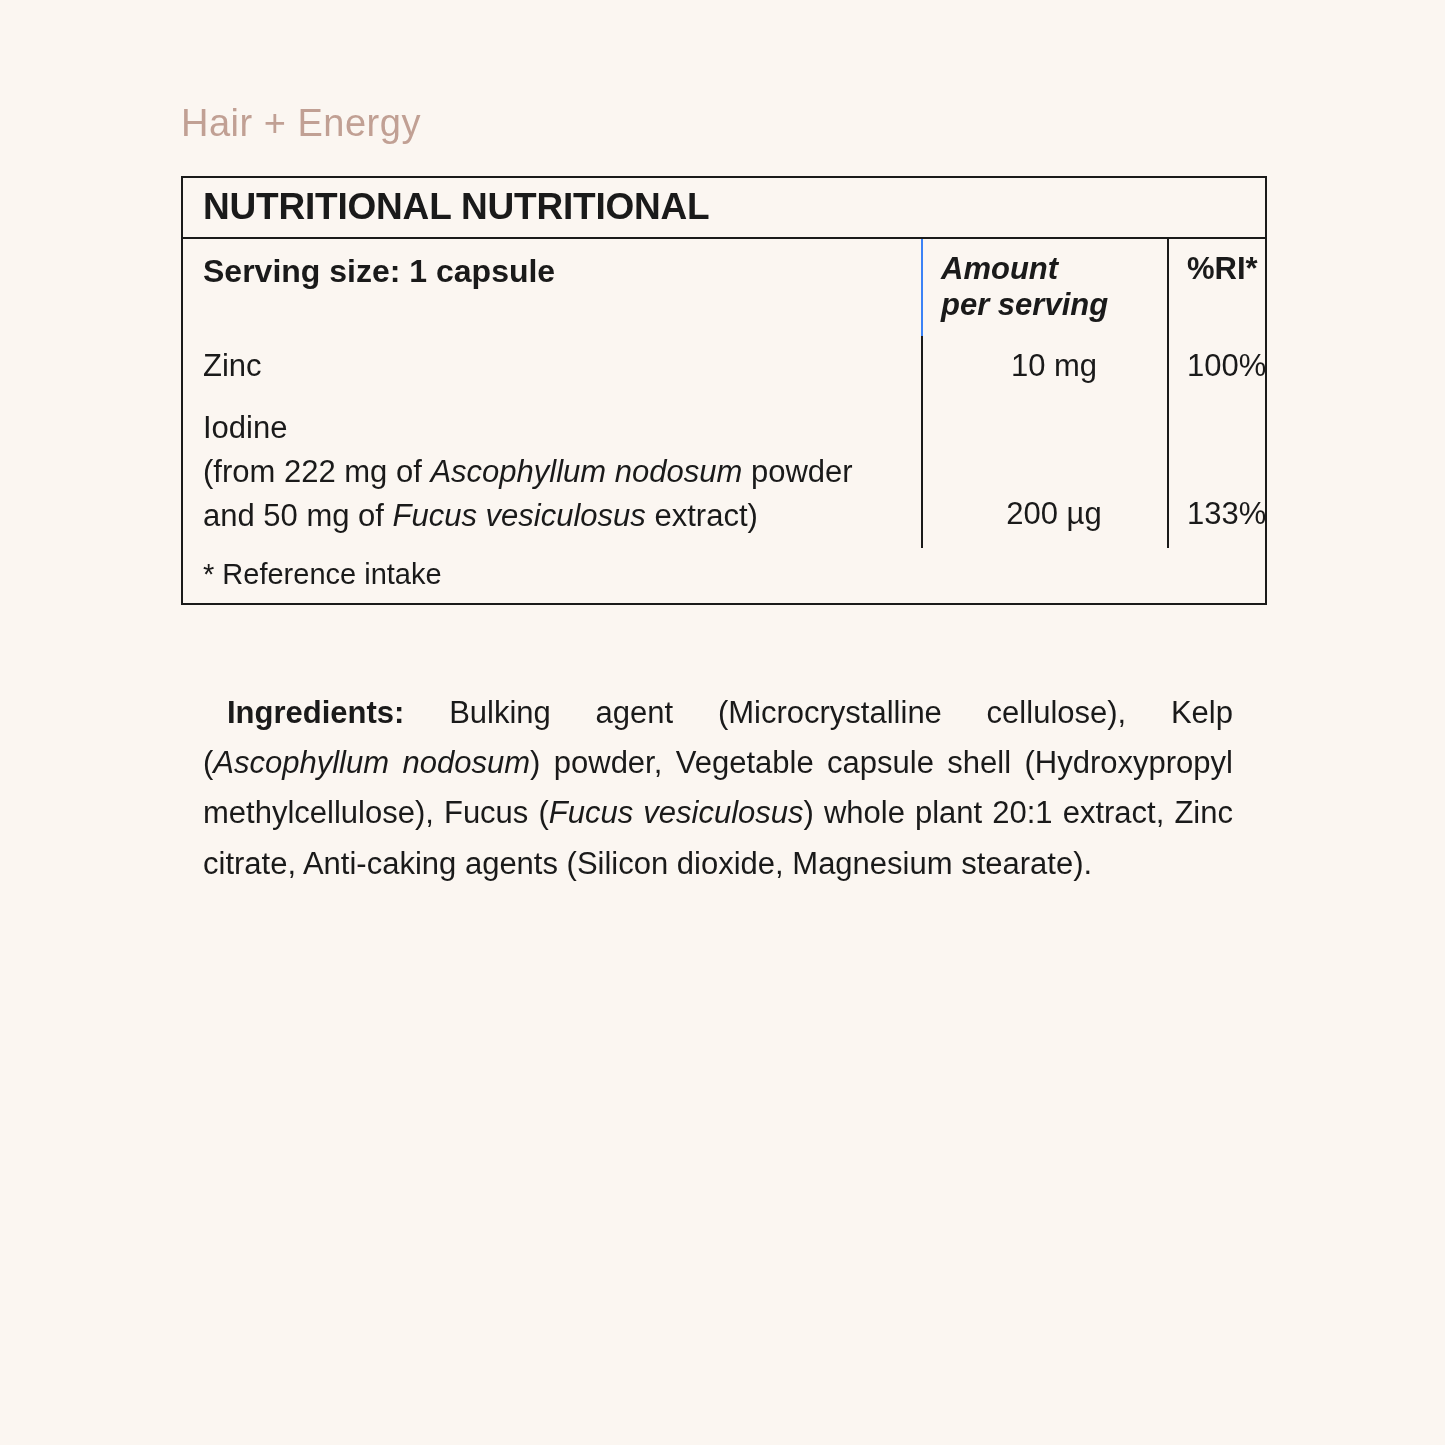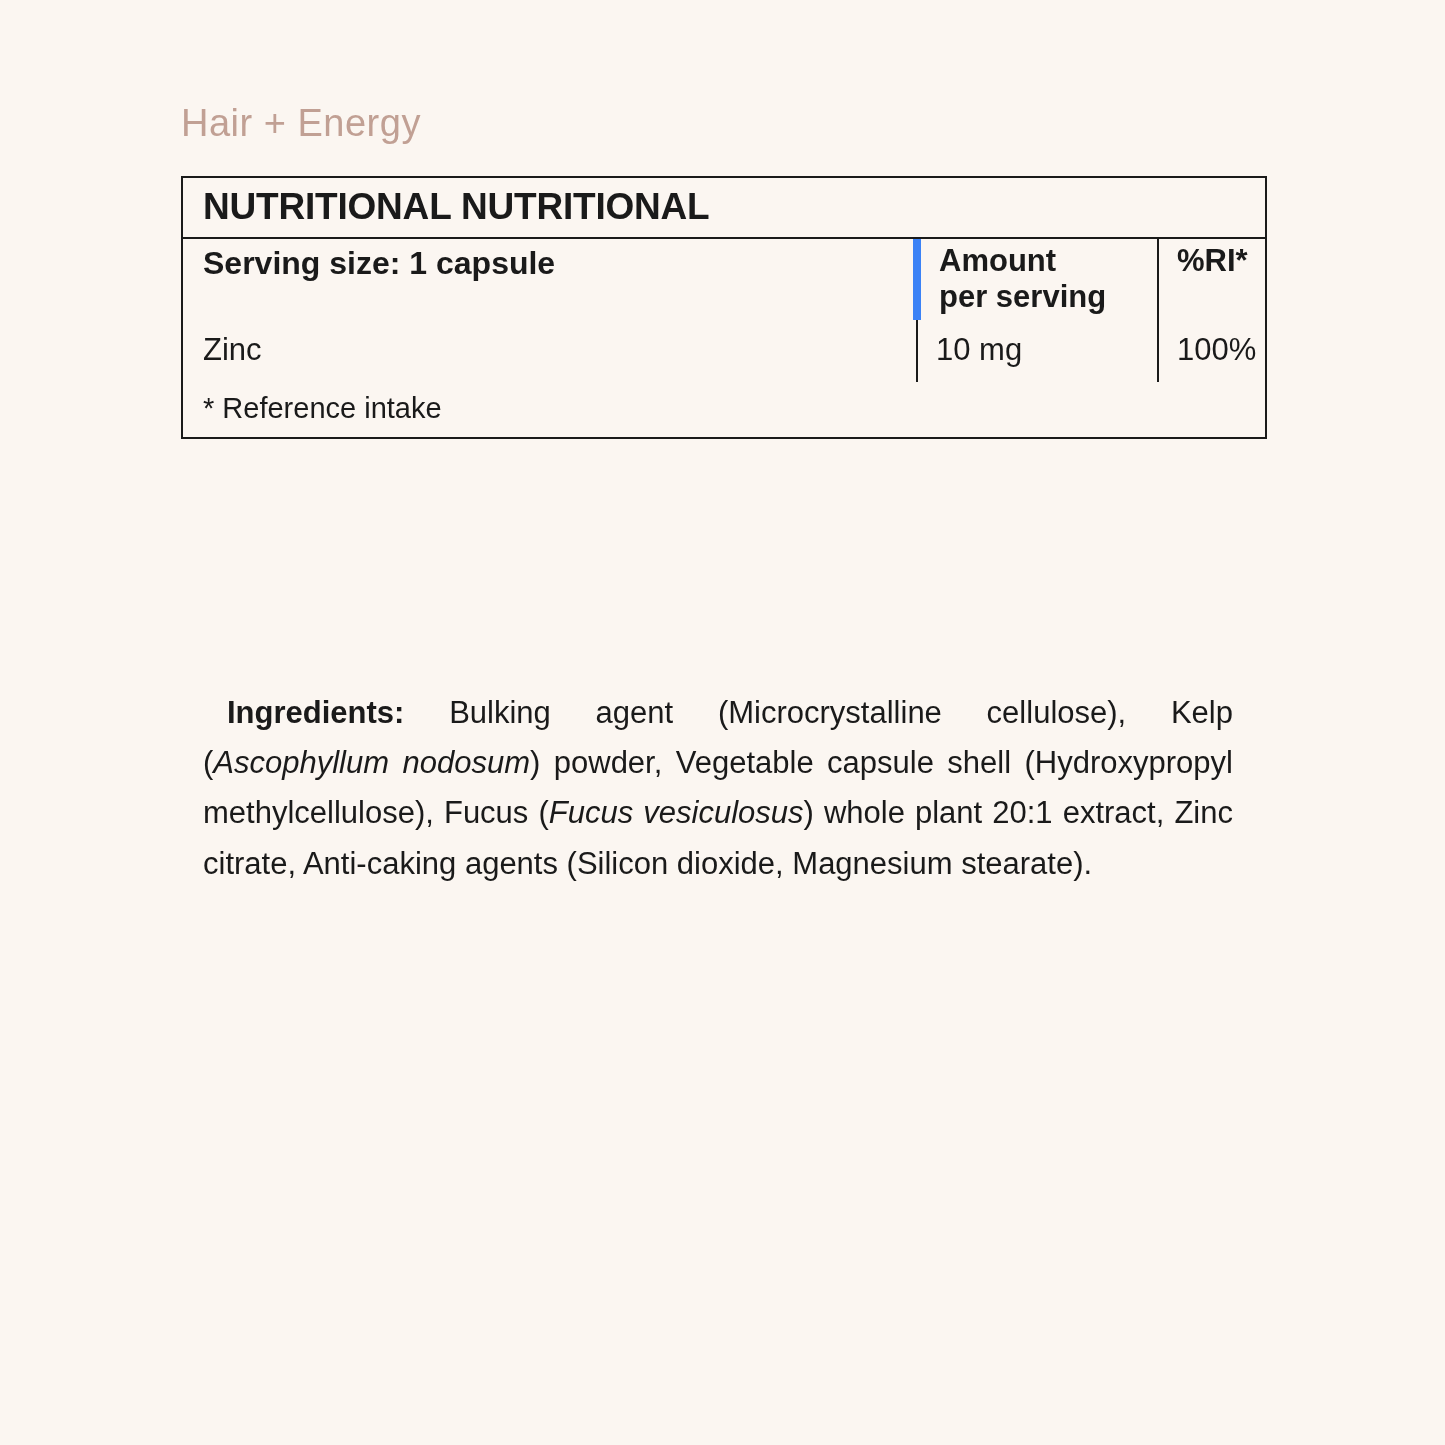--- a/index.html
+++ b/index.html
@@ -54,21 +54,21 @@
   }
 
   table.nutri {
     border-collapse: collapse;
     width: 100%;
     table-layout: fixed;
   }
 
   table.nutri td {
     vertical-align: top;
-    padding: 4px;
+    padding: 12px;
     border: 0;
   }
 
   .col-name { width: 706px; }
   .col-amt  { width: 214px; }
   .col-ri   { width: 162px; }
 
   .hdr-row td {
     border-bottom: 2px solid #1a1a1a;
     padding: 6px 0 10px 0;
@@ -79,32 +79,33 @@
     font-weight: 700;
     line-height: 1.25;
   }
   .hdr-row td.col-amt,
   .hdr-row td.col-ri {
     font-size: 31px;
     font-weight: 700;
     line-height: 1.18;
     padding-left: 18px;
   }
-  .hdr-row td.col-amt { border-left: 8px solid #3b82f6; }
+  .hdr-row td.col-amt { border-left: 2px solid #3b82f6; font-style: italic; }
   .hdr-row td.col-ri  { border-left: 2px solid #1a1a1a; }
 
   .data-row td {
     border-bottom: 2px solid #1a1a1a;
     font-size: 31px;
     line-height: 1.42;
   }
   .data-row td.col-name { padding: 8px 14px 10px 20px; }
   .data-row td.col-amt {
     border-left: 2px solid #1a1a1a;
     padding: 8px 0 10px 18px;
+    text-align: center;
   }
   .data-row td.col-ri {
     border-left: 2px solid #1a1a1a;
     padding: 8px 0 10px 18px;
   }
 
   .row-iodine td.col-amt,
   .row-iodine td.col-ri {
     vertical-align: bottom;
     padding-bottom: 12px;
@@ -153,20 +154,29 @@
         </td>
         <td class="col-ri">%RI*</td>
       </tr>
 
       <tr class="data-row row-zinc">
         <td class="col-name">Zinc</td>
         <td class="col-amt">10 mg</td>
         <td class="col-ri">100%</td>
       </tr>
 
+      <tr class="data-row row-iodine">
+        <td class="col-name">
+          <div>Iodine</div>
+          <div><span>(from 222 mg of </span><i>Ascophyllum nodosum</i><span> powder</span></div>
+          <div><span>and 50 mg of </span><i>Fucus vesiculosus</i><span> extract)</span></div>
+        </td>
+        <td class="col-amt">200 µg</td>
+        <td class="col-ri">133%</td>
+      </tr>
     </tbody>
       </table>
 
     <div class="footnote">* Reference intake</div>
   </div>
 
   <div class="ingredients"><span class="lead">Ingredients:</span><span> Bulking agent (Microcrystalline cellulose), Kelp (</span><i>Ascophyllum nodosum</i><span>) powder, Vegetable capsule shell (Hydroxypropyl methylcellulose), Fucus (</span><i>Fucus vesiculosus</i><span>) whole plant 20:1 extract, Zinc citrate, Anti-caking agents (Silicon dioxide, Magnesium stearate).</span></div>
 
 </div>
 

